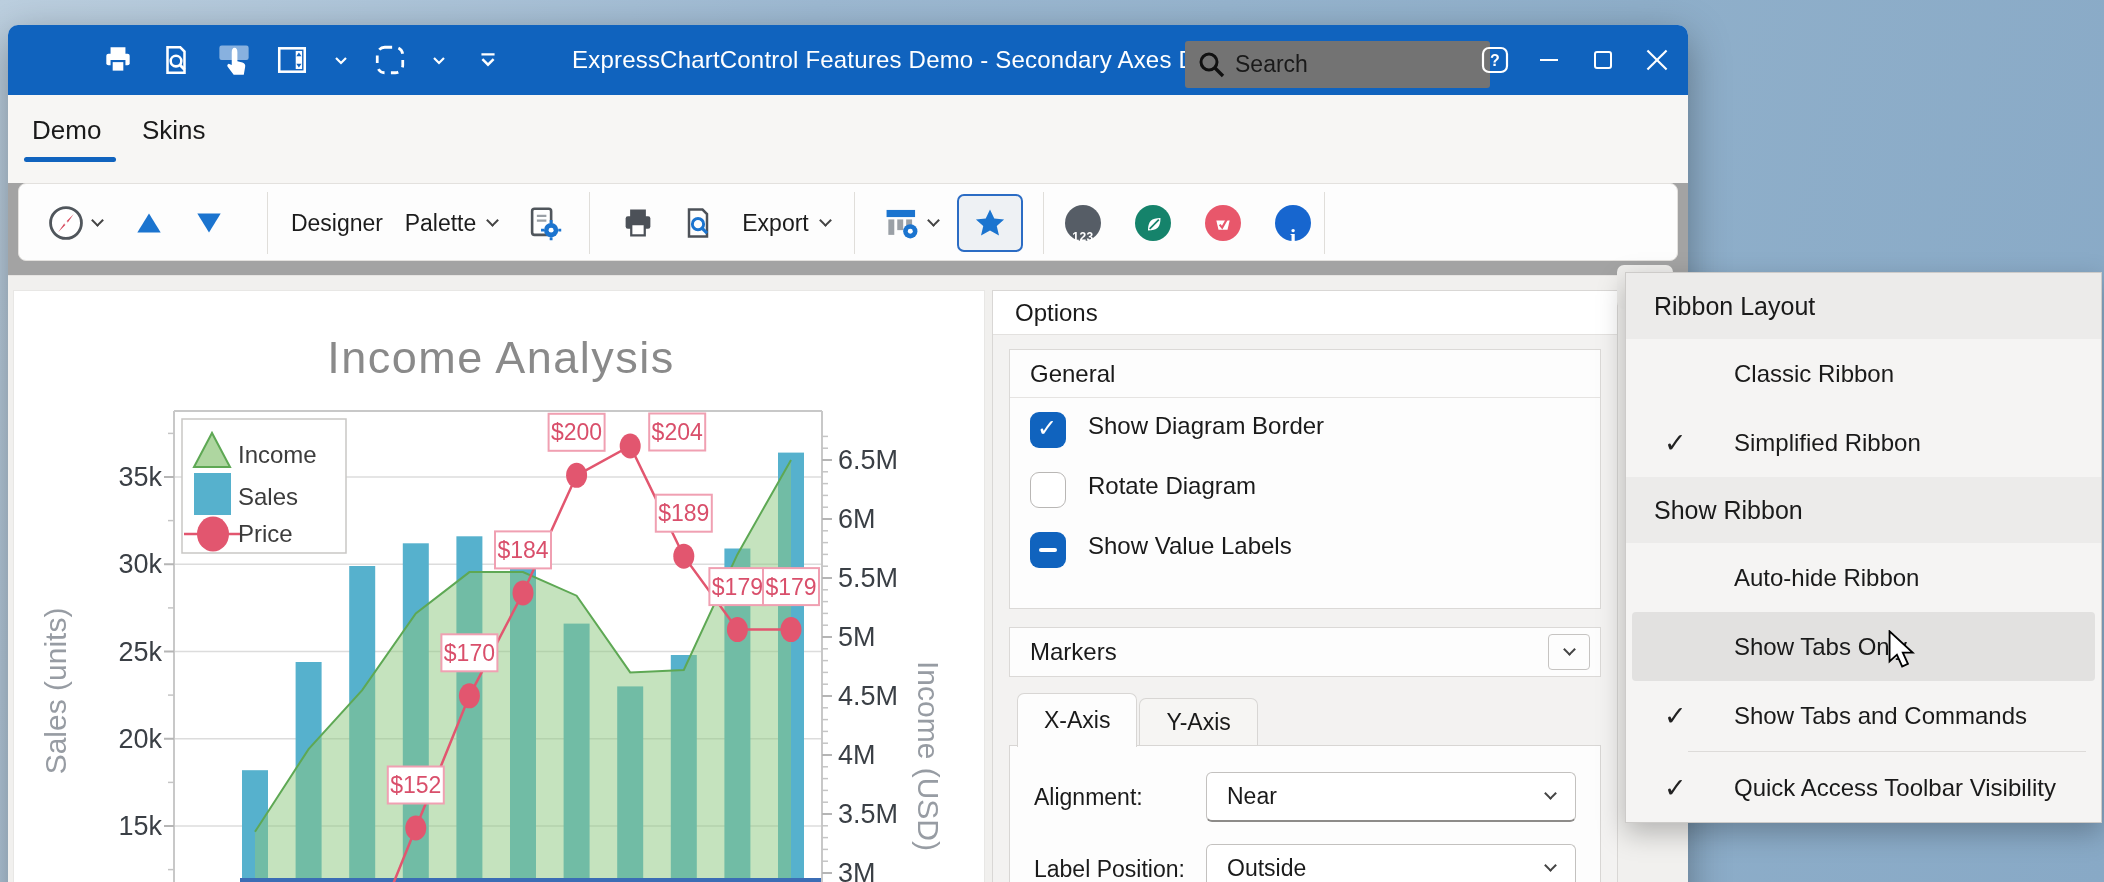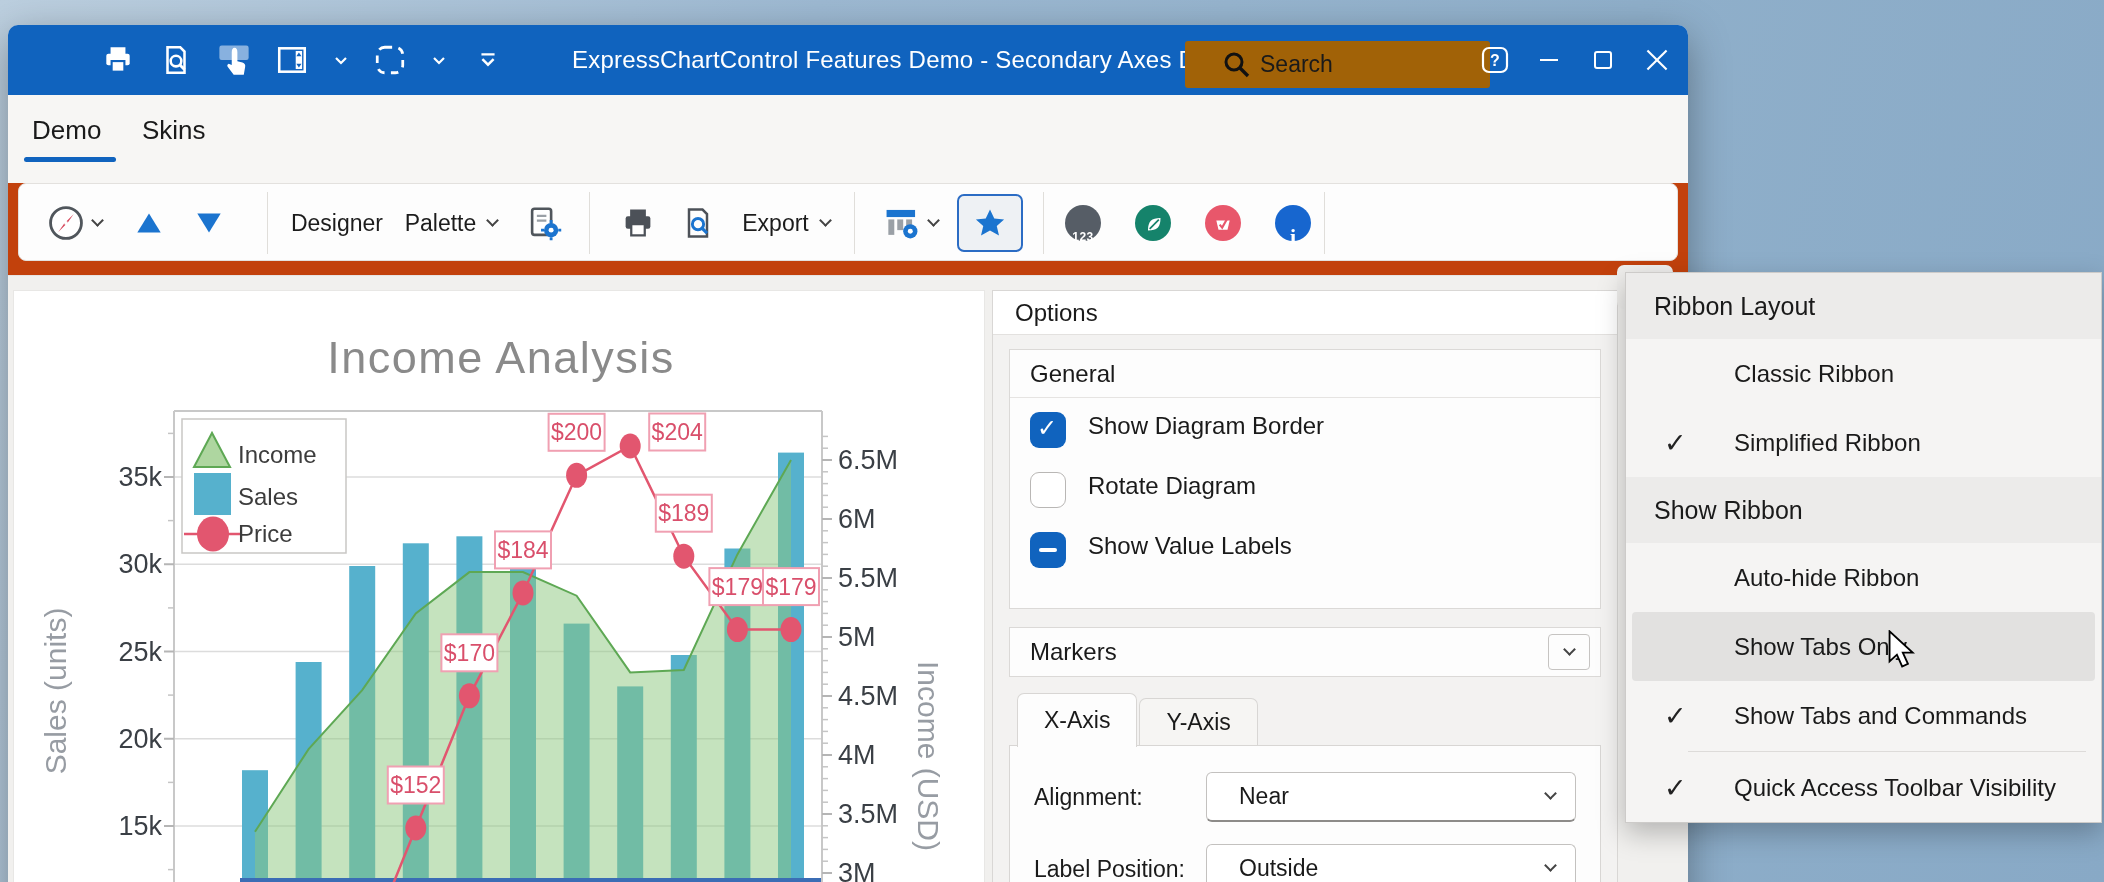--- a/index.html
+++ b/index.html
@@ -11,36 +11,36 @@
   .window { position:absolute; left:8px; top:25px; width:1680px; height:900px;
     border-radius:10px 10px 0 0; overflow:hidden; background:#f7f6f4;
     box-shadow:0 12px 40px rgba(0,0,0,.35); }
 
   
   .titlebar { position:relative; height:70px; background:#1063be; display:flex; align-items:center; }
   .qat { display:flex; align-items:center; margin-left:88px; gap:14px; }
   .qbtn { width:44px; height:46px; display:flex; align-items:center; justify-content:center; border-radius:4px; }
   .qchev { width:26px; height:46px; display:flex; align-items:center; justify-content:center; }
   .apptitle { color:#fff; font-size:24px; margin-left:62px; white-space:nowrap; letter-spacing:.2px; }
-  .searchbox { position:absolute; left:1177px; top:16px; width:305px; height:47px; background:#a16207;
-    border-radius:3px; display:flex; align-items:center; padding-left:24px;justify-content:flex-end; }
+  .searchbox { position:absolute; left:1177px; top:16px; width:305px; height:47px; background:#737373;
+    border-radius:3px; display:flex; align-items:center; padding-left:12px; }
   .search-input { border:none; outline:none; font-size:23px; color:#111; width:230px; margin-left:8px;
     font-family:"Liberation Sans","DejaVu Sans",sans-serif; background:transparent; }
   .search-input::placeholder { color:#1a1a1a; opacity:1; }
   .wincontrols { position:absolute; right:8px; top:12px; display:flex; align-items:center; gap:8px; }
   .wc { width:46px; height:46px; display:flex; align-items:center; justify-content:center; }
 
   
   .tabsrow { position:relative; height:88px; background:#f7f6f4; }
   .maintab { position:absolute; top:20px; font-size:26px; color:#1a1a1a; cursor:default; }
   .maintab.sel { font-weight:400; }
   .tab-underline { position:absolute; left:16px; top:62px; width:92px; height:5px; border-radius:3px; background:#1063be; }
 
   
-  .ribbonzone { position:relative; height:92px; background:#c2410c; }
+  .ribbonzone { position:relative; height:92px; background:#a3a3a3; }
   .ribbon-card { position:absolute; left:10px; top:0px; width:1660px; height:78px; background:#fdfdfd;
     border:1px solid #e3e1de; border-radius:8px; }
   .rsep { position:absolute; top:8px; width:1px; height:62px; background:#e0deda; }
   .ritem { position:absolute; top:0; height:78px; display:flex; align-items:center; justify-content:center; }
   .rlabel { font-size:23px; color:#1c1c1c; }
   .chev { display:inline-block; width:9px; height:9px; border-right:2.2px solid #444; border-bottom:2.2px solid #444;
     transform:rotate(45deg); margin-top:-5px; }
   .starbtn { position:absolute; left:938px; top:10px; width:66px; height:58px; border:2px solid #2b6cc4;
     border-radius:7px; background:#eef1f4; display:flex; align-items:center; justify-content:center; }
   .badge { position:absolute; top:21px; width:36px; height:36px; border-radius:50%; display:flex;
@@ -78,21 +78,21 @@
     display:flex; align-items:center; justify-content:center; }
   .axis-tabs { margin-top:14px; display:flex; align-items:flex-end; height:54px; padding-left:8px; gap:2px; position:relative; z-index:2; }
   .atab { border:1.5px solid #d8d6d4; border-bottom:none; border-radius:7px 7px 0 0; font-size:23px; color:#1a1a1a;
     display:flex; align-items:center; justify-content:center; padding:0 26px; }
   .atab.sel { background:#fdfdfd; height:54px; margin-bottom:-2px; }
   .atab.unsel { background:#f6f5f3; height:47px; }
   .tabpanel { background:#fdfdfd; border:1.5px solid #d8d6d4; padding:26px 24px 10px 24px; position:relative; z-index:1; }
   .frow { display:flex; align-items:center; height:50px; margin-bottom:22px; }
   .frow .flbl { flex:0 0 172px; font-size:23px; color:#1a1a1a; }
   .combo { flex:1; height:50px; background:#fff; border:1px solid #c3c1bf; border-bottom:2px solid #8d8b89;
-    border-radius:6px; position:relative; display:flex; align-items:center; padding-left:32px;
+    border-radius:6px; position:relative; display:flex; align-items:center; padding-left:20px;
     font-size:23px; color:#1a1a1a; }
   .combo .chev { position:absolute; right:20px; top:21px; }
 
   
   .menu { position:absolute; left:1625px; top:272px; width:477px; background:#f5f4f3;
     border:1px solid #cdcbc9; box-shadow:0 10px 26px rgba(0,0,0,.25); z-index:50; }
   .mhead { height:66px; background:#ecebea; display:flex; align-items:center; padding-left:28px;
     font-size:25px; font-weight:normal; color:#1a1a1a; }
   .mitem { height:69px; display:flex; align-items:center; position:relative; font-size:24px; color:#1a1a1a; }
   .mitem .check { position:absolute; left:38px; font-size:27px; color:#222; }

